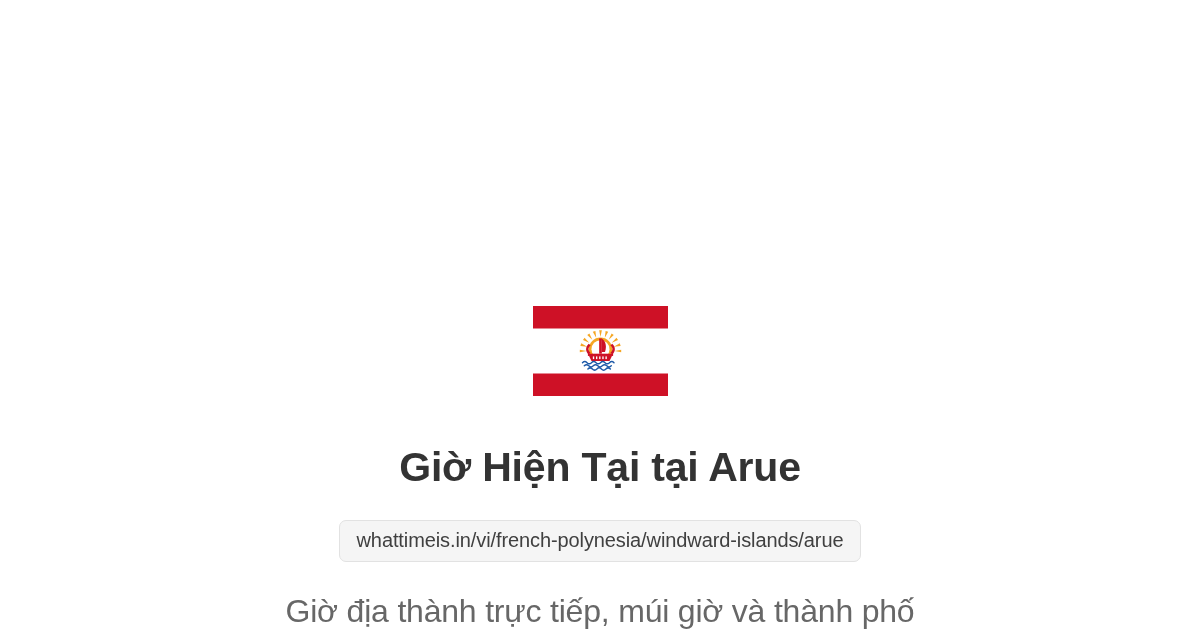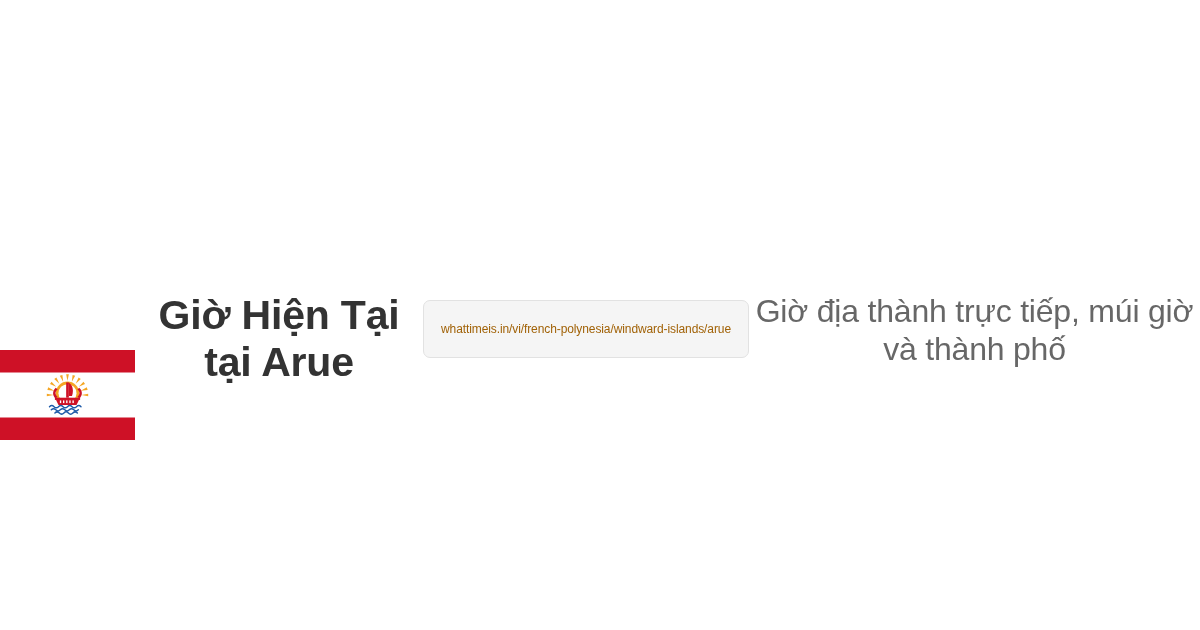--- a/index.html
+++ b/index.html
@@ -12,22 +12,23 @@
     background: #ffffff;
     font-family: "Liberation Sans", sans-serif;
     overflow: hidden;
   }
 
   .og-card {
     width: 1200px;
     height: 630px;
     box-sizing: border-box;
     display: flex;
+    flex-direction: column;
     align-items: center;
-    justify-content: flex-start;
+    justify-content: flex-end;
     background: #ffffff;
   }
 
   
   .flag-wrap {
     margin-top: 160px;
     width: 135px;
     height: 90px;
     position: relative;
     line-height: 0;
@@ -47,31 +48,31 @@
     color: #333333;
     letter-spacing: -0.2px;
     line-height: 1.15;
     text-align: center;
     margin-top: 48px;
   }
 
   
   .url-pill {
     margin-top: 28px;
-    height: 58px;
+    height: 42px;
     box-sizing: border-box;
     display: inline-flex;
     align-items: center;
     justify-content: center;
     padding: 0 17px;
     background: #f5f5f5;
     border: 1px solid #e2e2e2;
     border-radius: 7px;
-    font-size: 12px;
-    color: #a16207;
+    font-size: 20px;
+    color: #404040;
     white-space: nowrap;
     letter-spacing: -0.1px;
   }
 
   
   .subtitle {
     margin: 0;
     padding: 0;
     margin-top: 30px;
     font-size: 32px;

